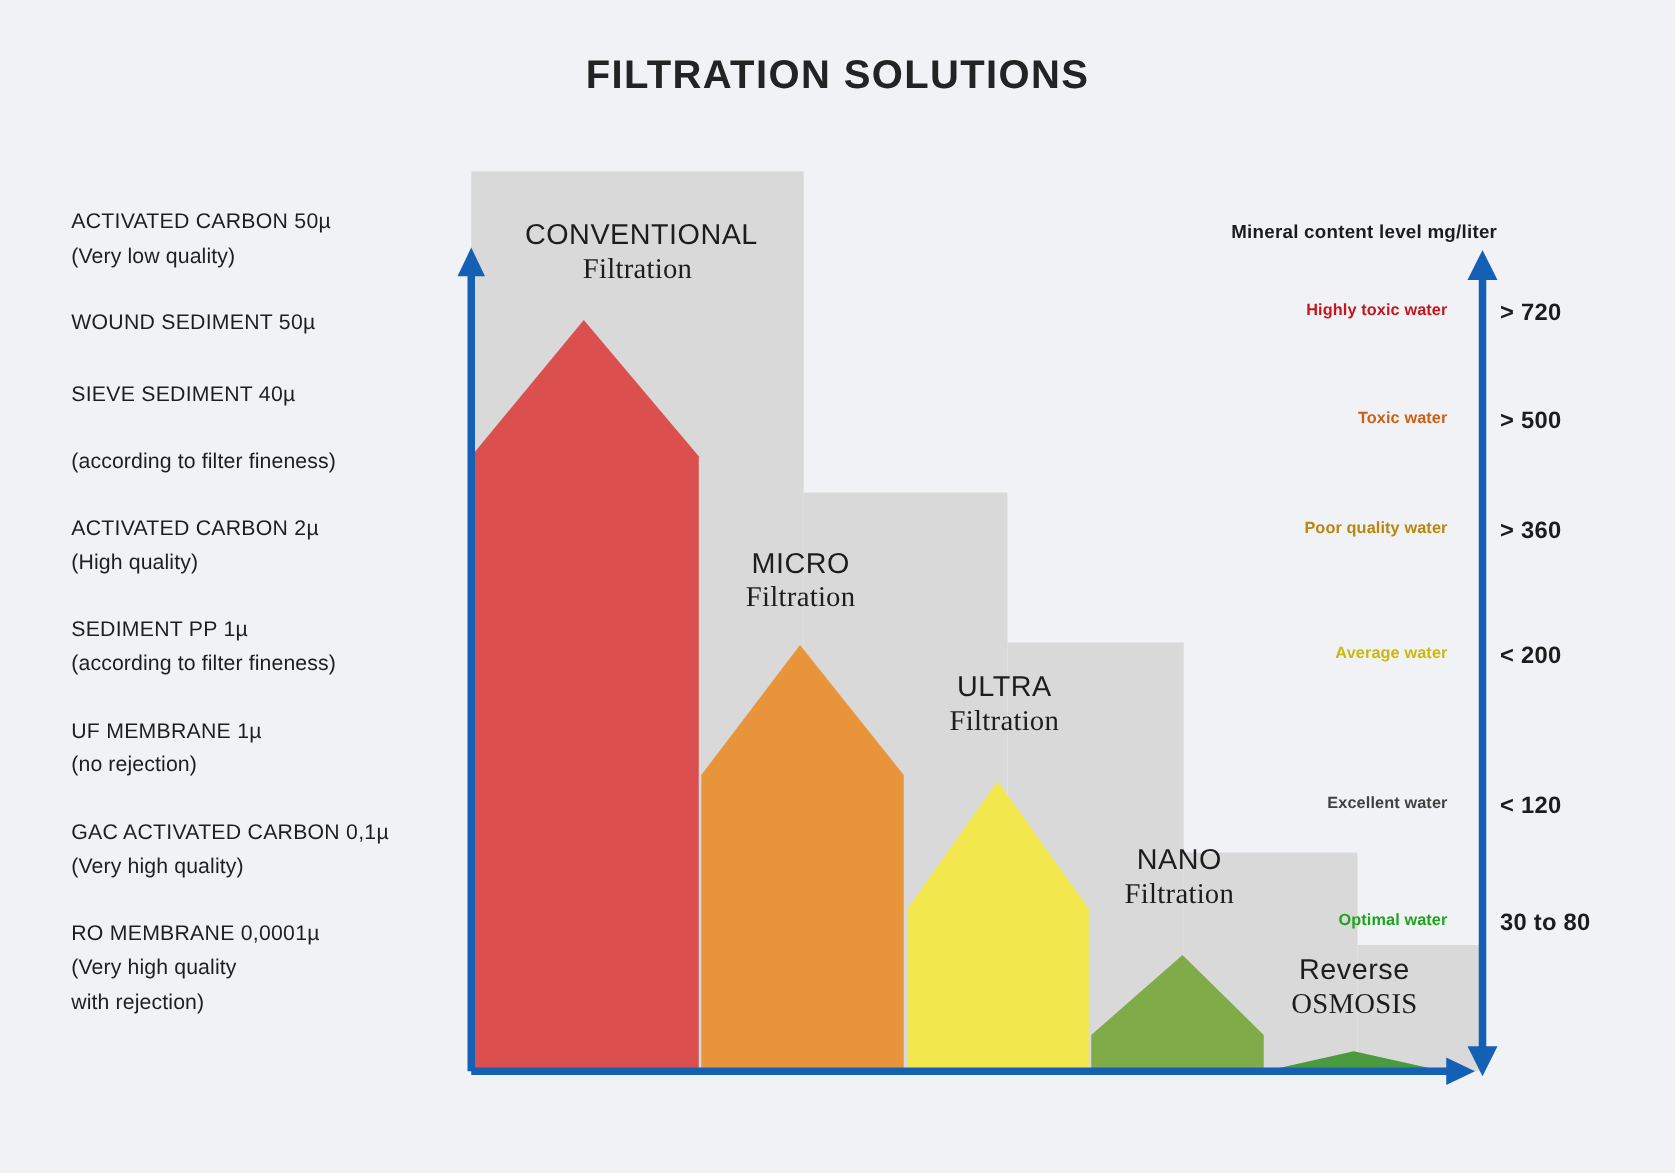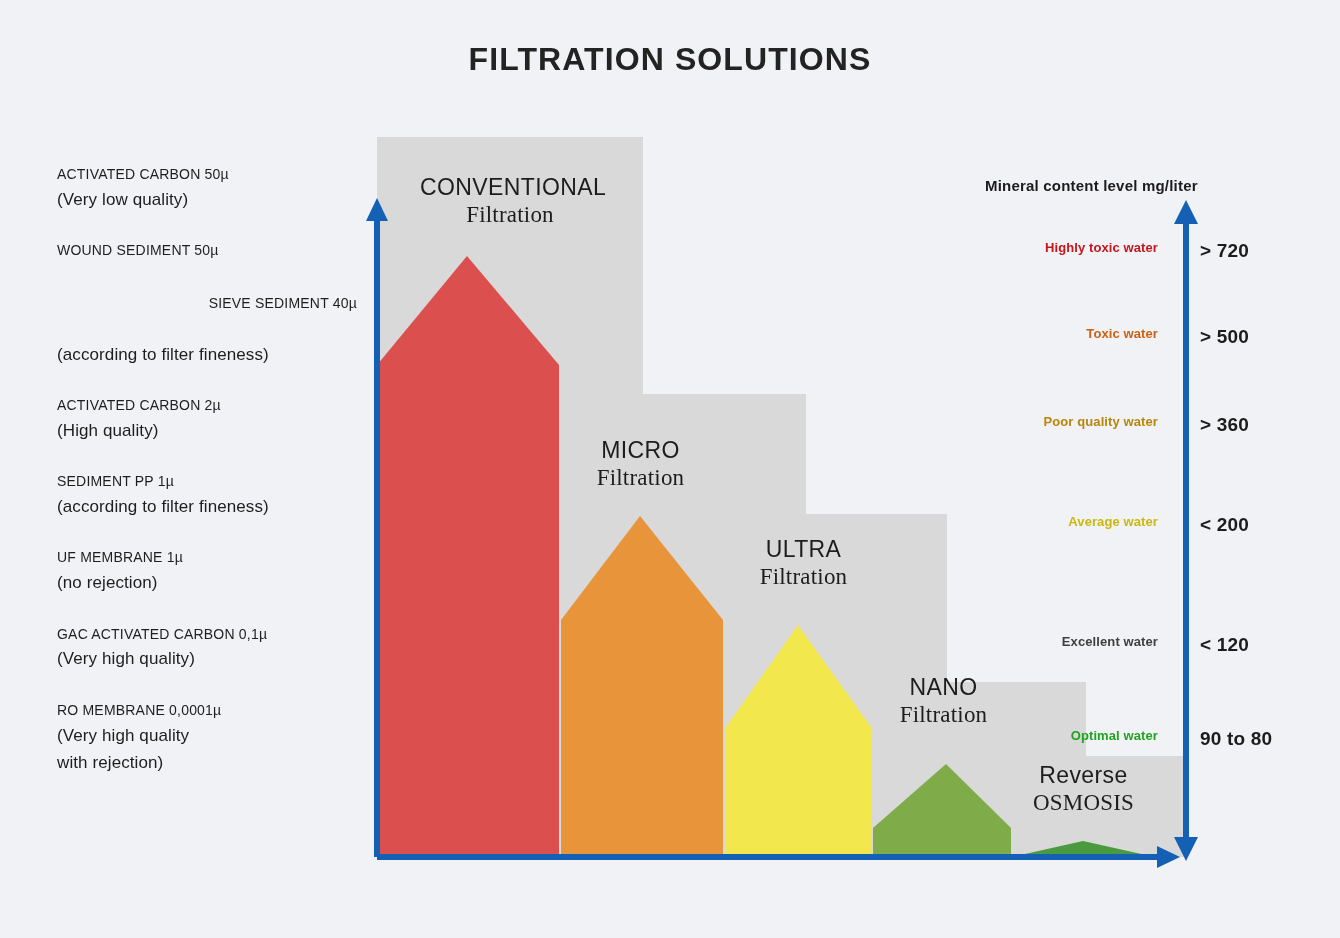--- a/index.html
+++ b/index.html
@@ -37,21 +37,21 @@
   .media-list {
     position: absolute;
     left: 57px;
     top: 163px;
     width: 300px;
   }
   .media-item {
     margin-bottom: 26px;
   }
   .media-main {
-    font-size: 14px;
+    font-size: 17px;
     color: #1e1e1e;
     line-height: 1.62;
     letter-spacing: 0.2px;
   }
   .media-sub {
     font-size: 17px;
     color: #1e1e1e;
     line-height: 1.62;
     letter-spacing: 0.1px;
   }
@@ -135,21 +135,21 @@
   <div class="title">FILTRATION SOLUTIONS</div>
 
   <div class="media-list">
     <div class="media-item">
       <div class="media-main">ACTIVATED CARBON 50µ</div>
       <div class="media-sub">(Very low quality)</div>
     </div>
     <div class="media-item" style="margin-bottom:30px;">
       <div class="media-main">WOUND SEDIMENT 50µ</div>
     </div>
-    <div class="media-item" style="text-align:right;">
+    <div class="media-item" style="">
       <div class="media-main">SIEVE SEDIMENT 40µ</div>
     </div>
     <div class="media-item">
       <div class="media-sub">(according to filter fineness)</div>
     </div>
     <div class="media-item">
       <div class="media-main">ACTIVATED CARBON 2µ</div>
       <div class="media-sub">(High quality)</div>
     </div>
     <div class="media-item">
@@ -246,16 +246,16 @@
   <div class="scale-row" id="scale-row-3">
     <span class="scale-name" style="color:#c9b80d;">Average water</span>
     <span class="scale-value">&lt; 200</span>
   </div>
   <div class="scale-row" id="scale-row-4">
     <span class="scale-name" style="color:#404040;">Excellent water</span>
     <span class="scale-value">&lt; 120</span>
   </div>
   <div class="scale-row" id="scale-row-5">
     <span class="scale-name" style="color:#1fa31f;">Optimal water</span>
-    <span class="scale-value">90 to 80</span>
+    <span class="scale-value">30 to 80</span>
   </div>
 
 </div>
 
 </body></html>

